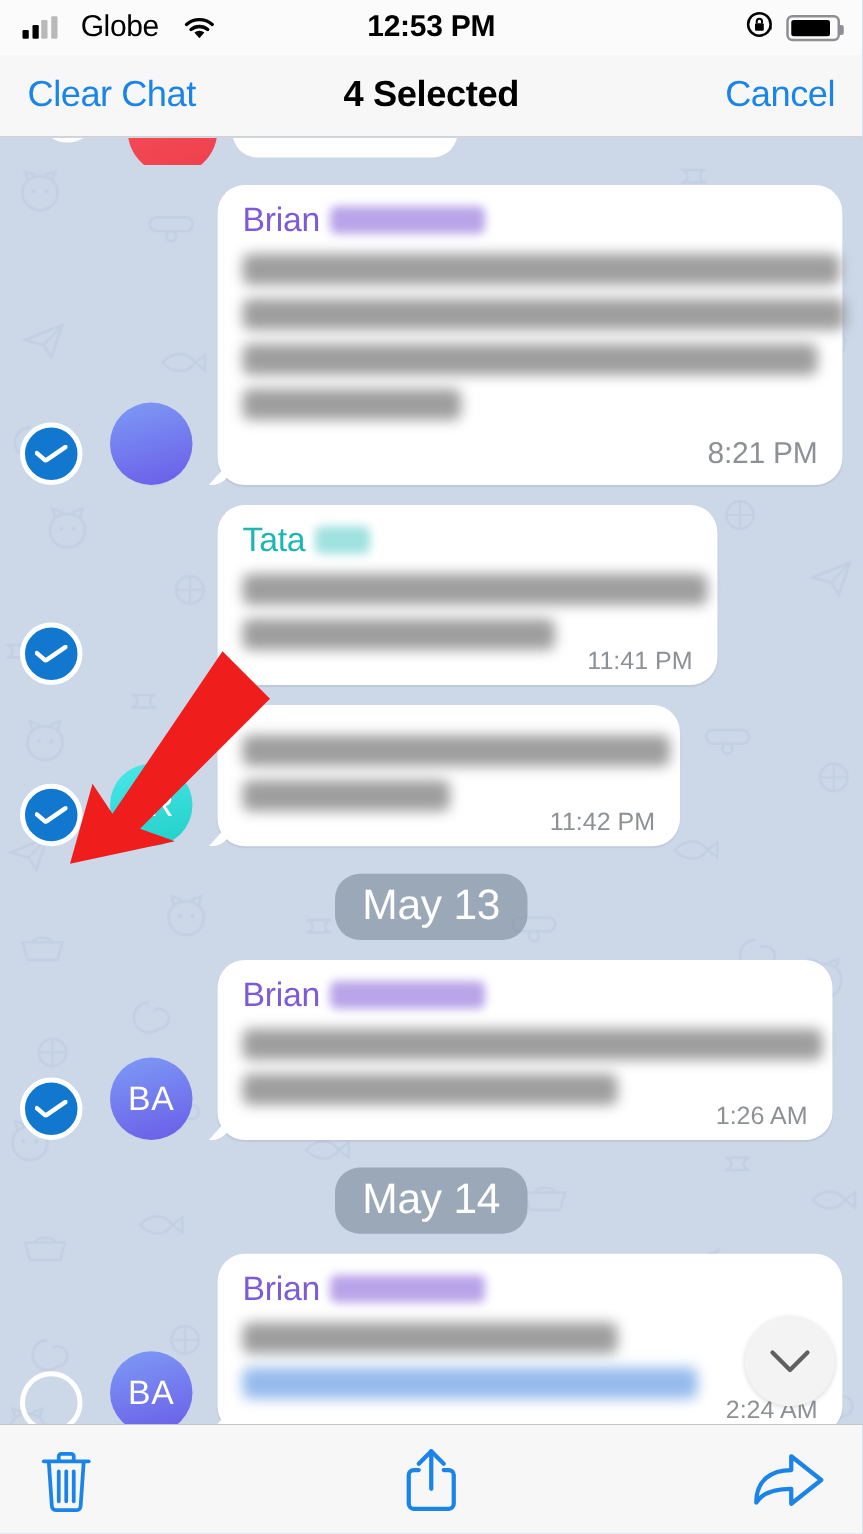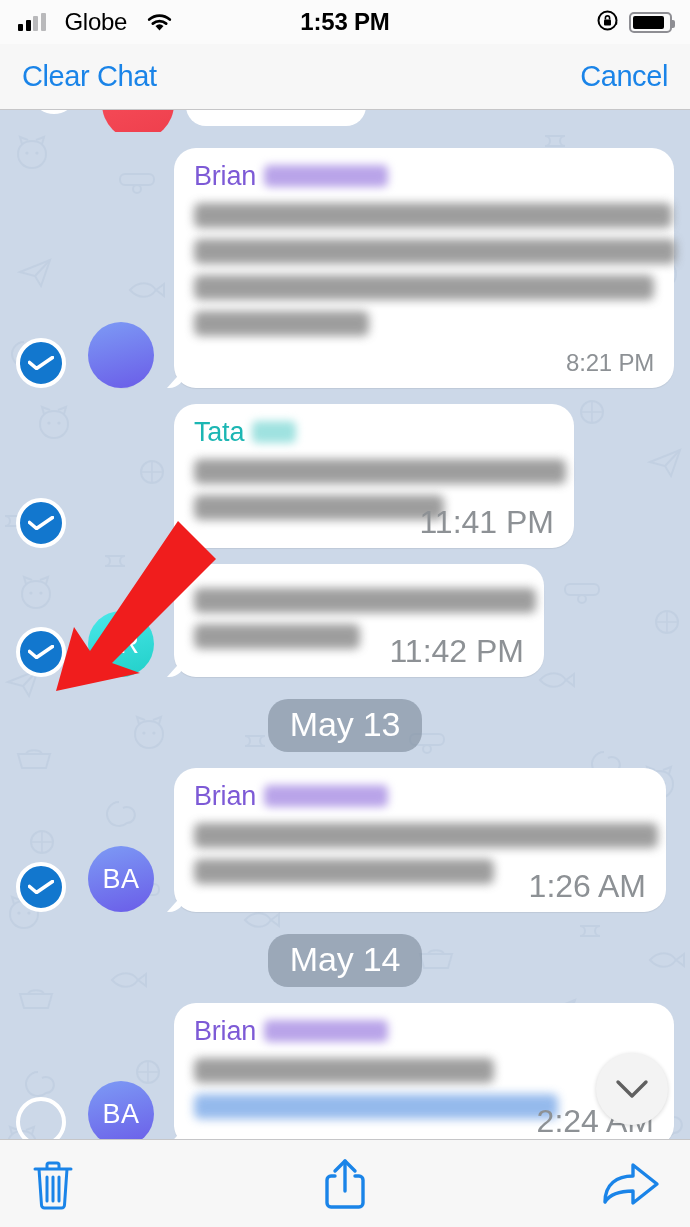--- a/index.html
+++ b/index.html
@@ -156,21 +156,21 @@
     background: #8d8d8d; filter: blur(5px); opacity: 0.85;
   }
   .bline.link { background: #7ba9e8; opacity: 0.8; }
   .timewrap { display: flex; justify-content: flex-end; }
   .time {
     font-size: 24px; color: #8d9195; letter-spacing: -0.2px;
     margin-top: 2px; white-space: nowrap;
   }
   .inlinetime {
     position: absolute; right: 0; bottom: -4px;
-    font-size: 32px; color: #8d9195; white-space: nowrap;
+    font-size: 20px; color: #8d9195; white-space: nowrap;
   }
 
   .datesep { display: flex; justify-content: center; margin: 22px 0 4px 0; }
   .datepill {
     background: rgba(125,138,155,0.62); color: #fff;
     font-size: 34px; padding: 6px 22px 8px 22px; border-radius: 20px;
     letter-spacing: -0.2px;
   }
 
   
@@ -213,38 +213,39 @@
         </span>
       <span class="sb-carrier">Globe</span>
       <span class="sb-wifi">
         <svg width="27" height="20" viewBox="0 0 27 20">
           <path d="M13.5 18.6l-4-4.6a6.3 6.3 0 018 0z" fill="#000"></path>
           <path d="M3.2 7.6a15.6 15.6 0 0120.6 0" stroke="#000" stroke-width="2.7" fill="none" stroke-linecap="round"></path>
           <path d="M6.8 11.6a10.4 10.4 0 0113.4 0" stroke="#000" stroke-width="2.7" fill="none" stroke-linecap="round"></path>
         </svg>
       </span>
     </div>
-    <div class="sb-time">1:53 PM</div>
+    <div class="sb-time">12:53 PM</div>
     <div class="sb-right">
       <span>
         <svg width="23" height="23" viewBox="0 0 23 23">
           <circle cx="11.5" cy="11.5" r="9" fill="none" stroke="#000" stroke-width="2"></circle>
           <rect x="8" y="10.5" width="7" height="6" rx="1" fill="#000"></rect>
           <path d="M9.4 10.5V9a2.1 2.1 0 014.2 0v1.5" fill="none" stroke="#000" stroke-width="1.6"></path>
           <path d="M19 14.5l2.4-1.2-.4 2.8z" fill="#000"></path>
         </svg>
       </span>
       <span class="sb-batt">
           <i></i>
         </span>
     </div>
   </div>
 
   <div class="navbar">
     <button class="nav-btn">Clear Chat</button>
+    <div class="nav-title">4 Selected</div>
     <div class="nav-right">
       <button class="nav-btn">Cancel</button>
     </div>
   </div>
 
   <div class="chat">
 
     <svg class="doodles" width="690" height="1073" viewBox="0 0 690 1073" aria-hidden="true">
       <defs>
         <g id="dd-cat">

